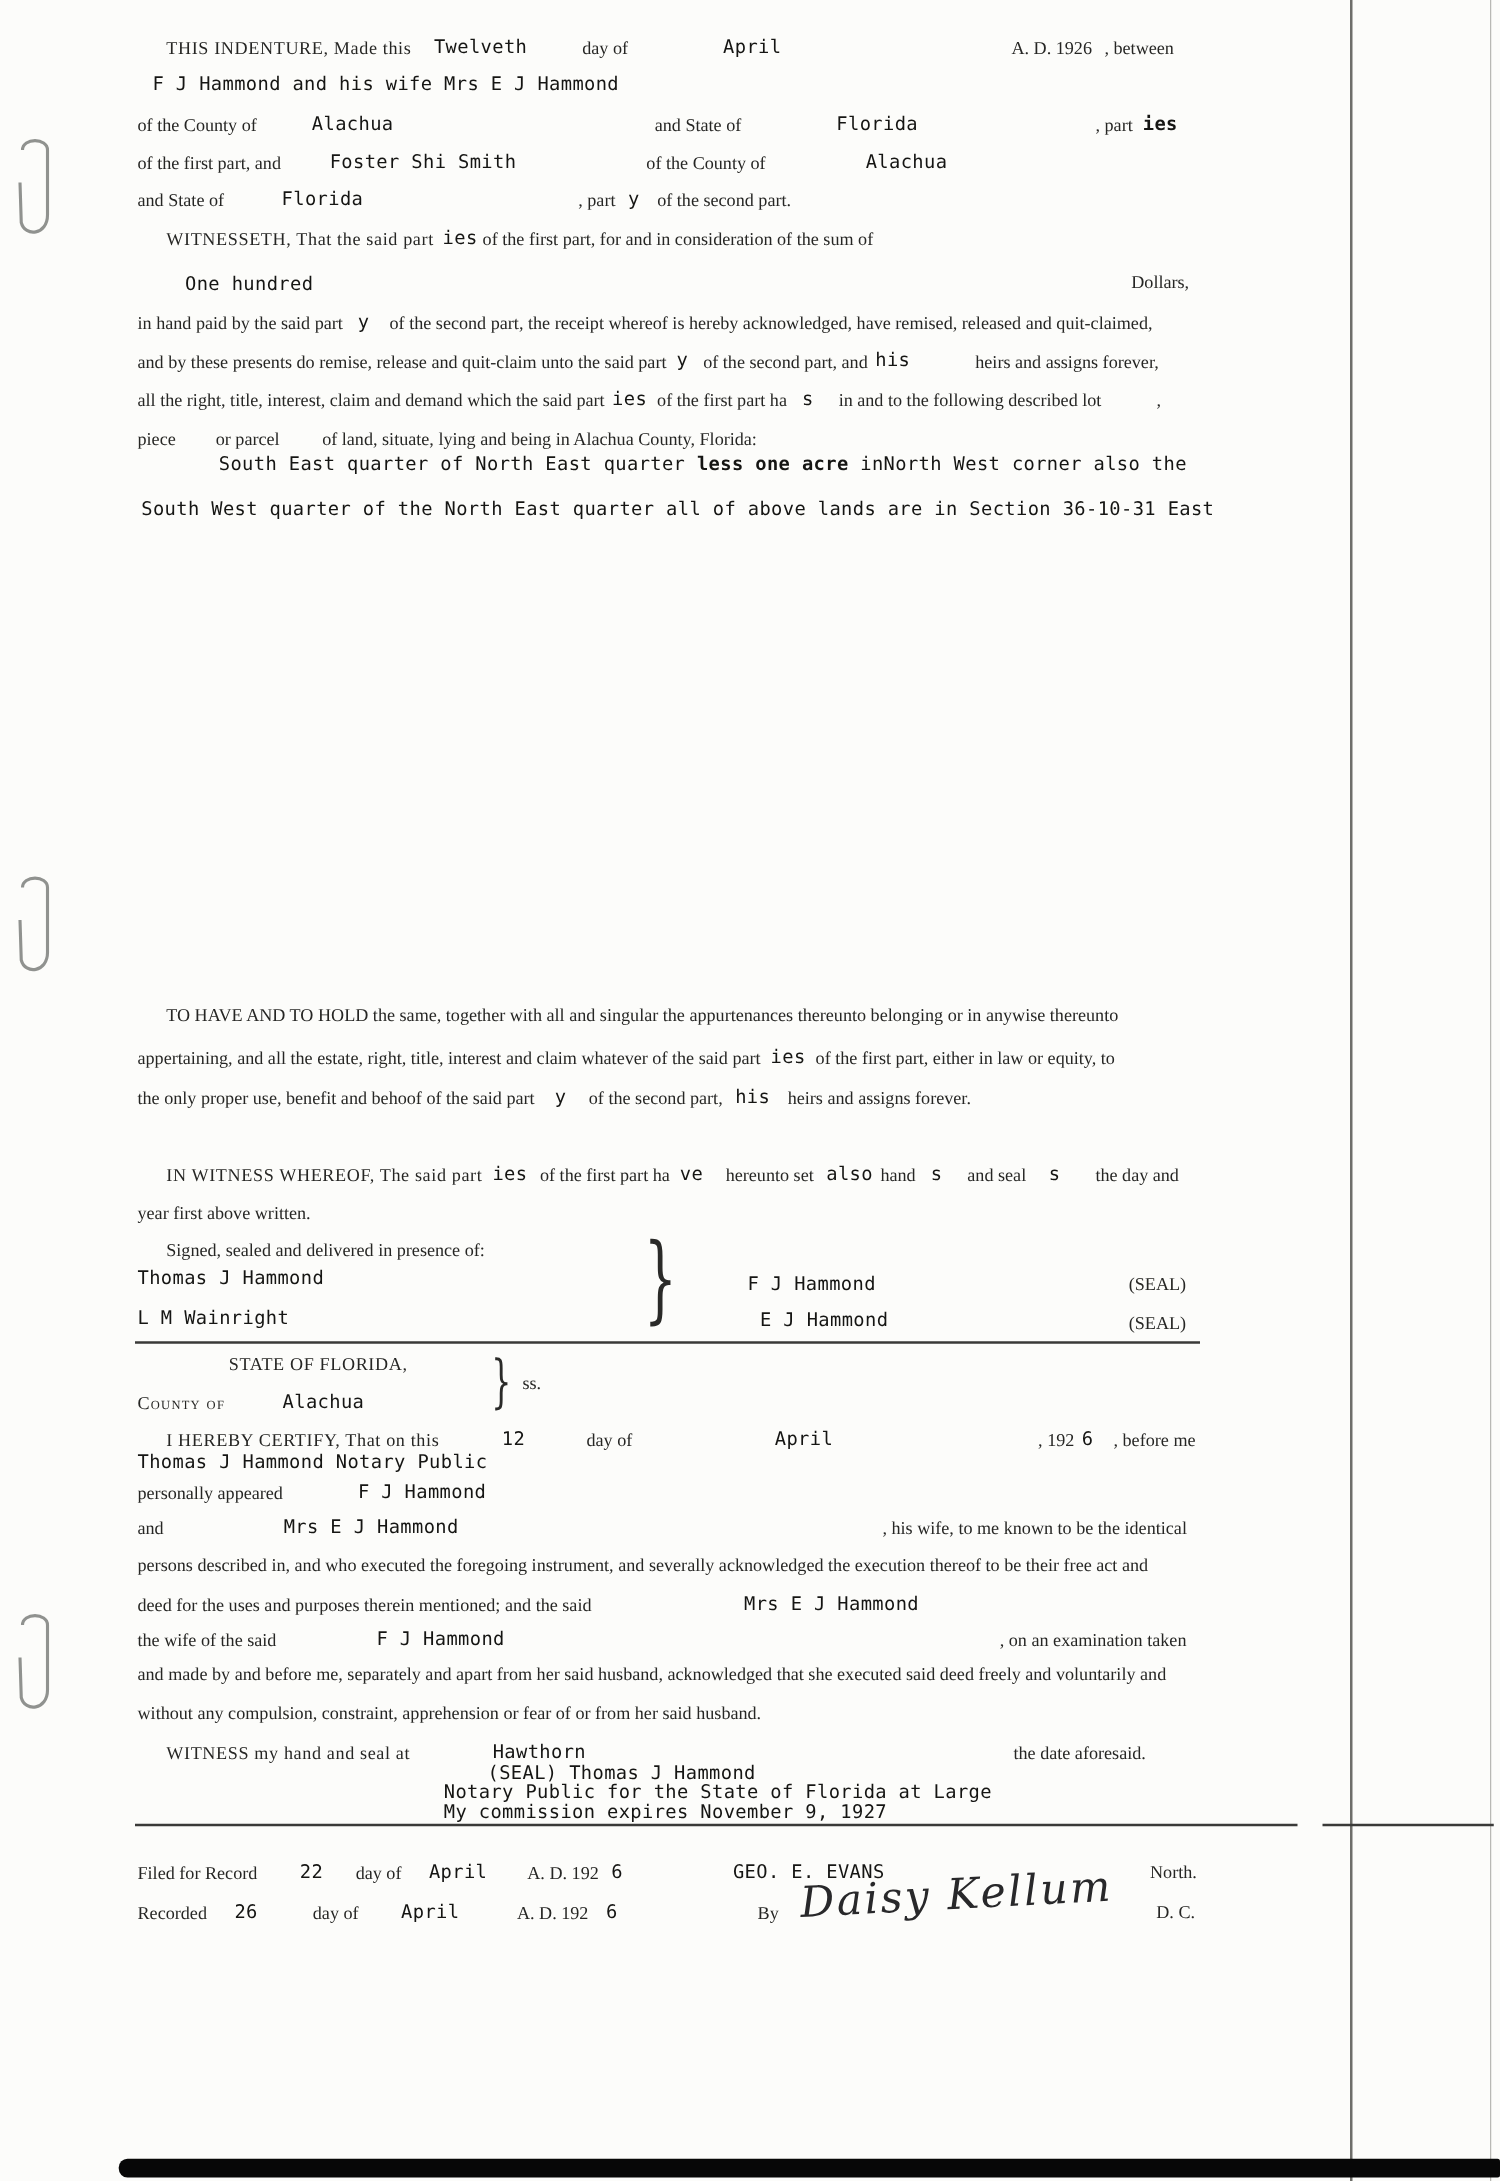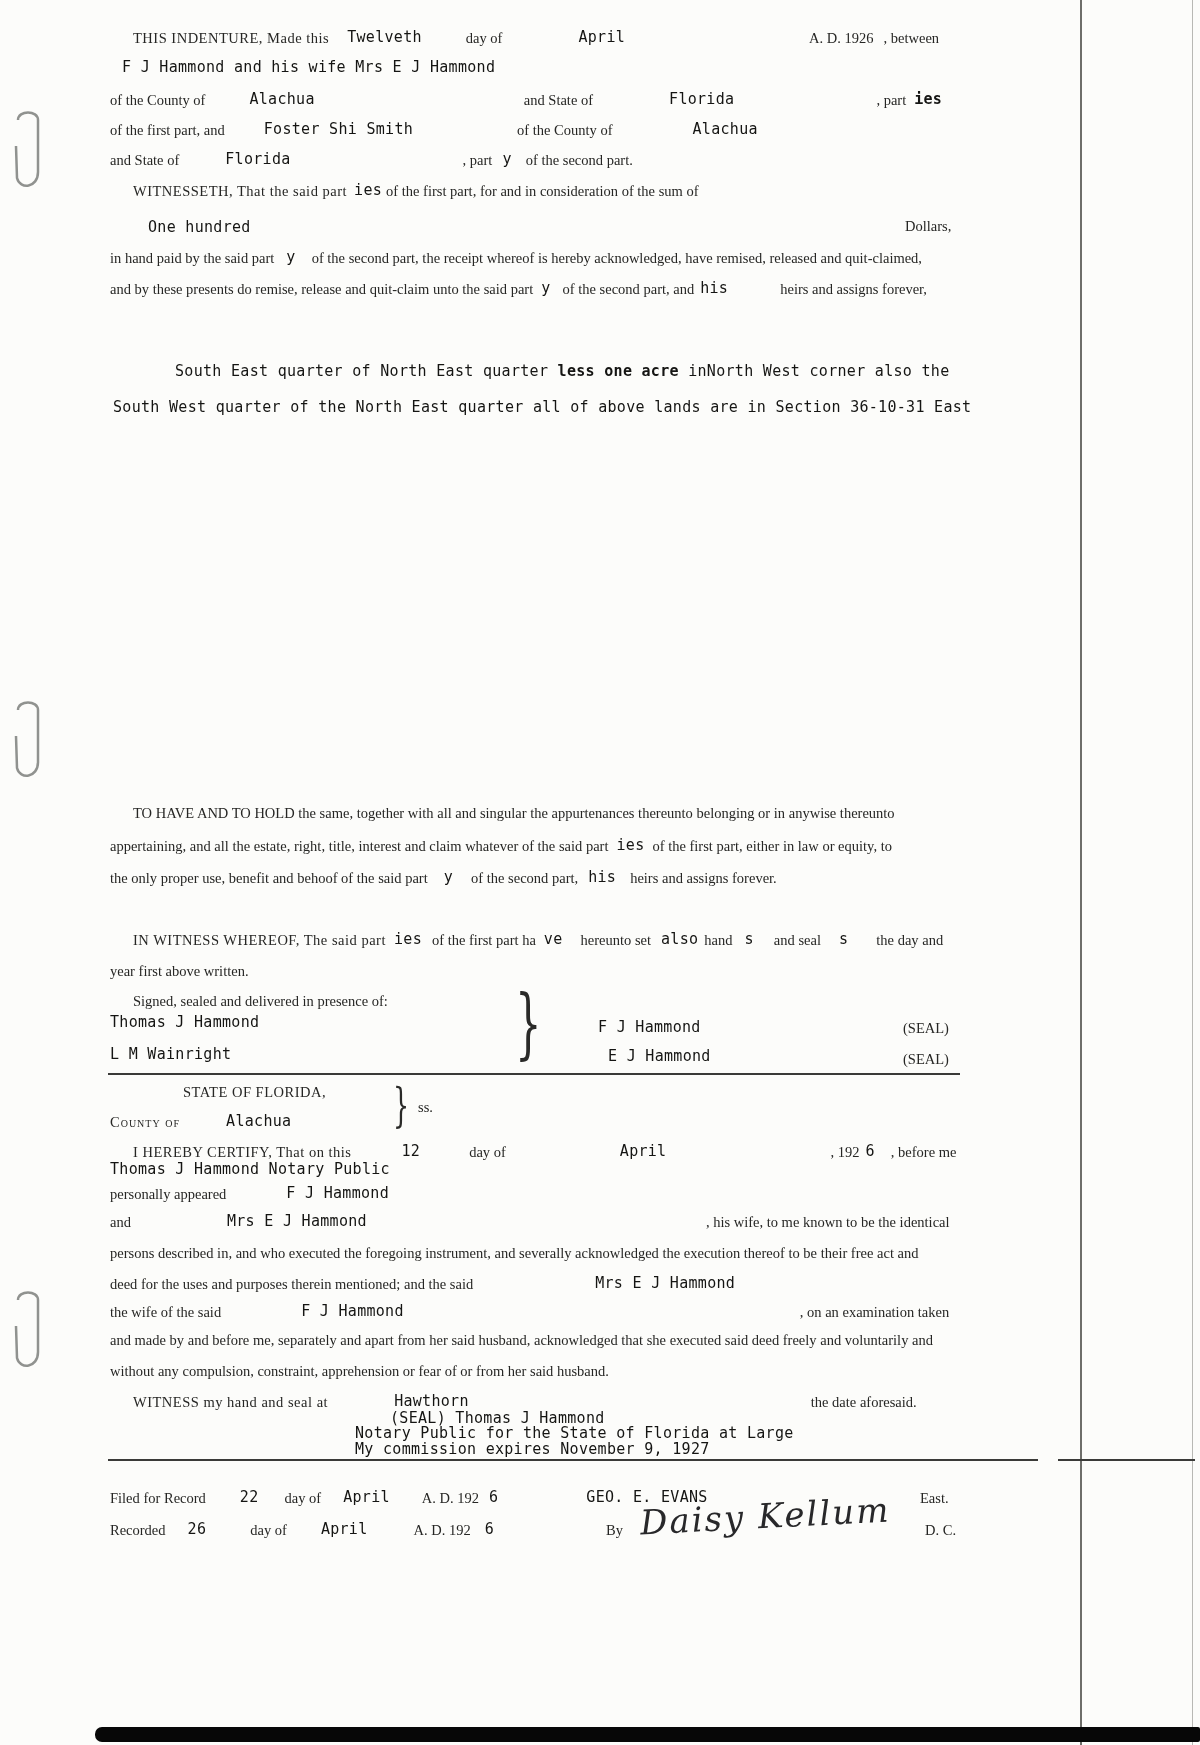--- a/index.html
+++ b/index.html
@@ -88,20 +88,33 @@
     <span class="t" style="margin-left:8px">y</span>
     <span class="p" style="margin-left:12px">of the second part, the receipt whereof is hereby acknowledged, have remised, released and quit-claimed,</span>
   </div>
   <div class="l" style="top:279px;left:110px">
     <span class="p">and by these presents do remise, release and quit-claim unto the said part</span>
     <span class="t" style="margin-left:4px">y</span>
     <span class="p" style="margin-left:8px">of the second part, and</span>
     <span class="t" style="margin-left:2px">his</span>
     <span class="p" style="margin-left:48px">heirs and assigns forever,</span>
   </div>
+  <div class="l" style="top:310px;left:110px">
+    <span class="p">all the right, title, interest, claim and demand which the said part</span>
+    <span class="t" style="margin-left:2px">ies</span>
+    <span class="p" style="margin-left:4px">of the first part ha</span>
+    <span class="t" style="margin-left:8px">s</span>
+    <span class="p" style="margin-left:16px">in and to the following described lot</span>
+    <span class="p" style="margin-left:40px">,</span>
+  </div>
+  <div class="l" style="top:342px;left:110px">
+    <span class="p">piece</span>
+    <span class="p" style="margin-left:28px">or parcel</span>
+    <span class="p" style="margin-left:30px">of land, situate, lying and being in Alachua County, Florida:</span>
+  </div>
 
   <div class="l" style="top:362px;left:175px">
     <span class="t">South East quarter of North East quarter </span><span class="t tb">less one acre</span><span class="t"> inNorth West corner also the</span>
   </div>
   <div class="l" style="top:398px;left:113px">
     <span class="t">South West quarter of the North East quarter all of above lands are in Section 36-10-31 East</span>
   </div>
 
   <div class="l" style="top:803px;left:133px">
     <span class="p">TO HAVE AND TO HOLD the same, together with all and singular the appurtenances thereunto belonging or in anywise thereunto</span>
@@ -232,21 +245,21 @@
   <div class="l" style="top:1488px;left:110px">
     <span class="p">Filed for Record</span>
     <span class="t" style="margin-left:30px">22</span>
     <span class="p" style="margin-left:22px">day of</span>
     <span class="t" style="margin-left:18px">April</span>
     <span class="p" style="margin-left:28px">A. D. 192</span>
     <span class="t" style="margin-left:6px">6</span>
     <span class="t" style="margin-left:84px">GEO. E. EVANS</span>
   </div>
   <div class="l" style="top:1488px;left:920px">
-    <span class="p">East.</span>
+    <span class="p">North.</span>
   </div>
   <div class="l" style="top:1520px;left:110px">
     <span class="p">Recorded</span>
     <span class="t" style="margin-left:18px">26</span>
     <span class="p" style="margin-left:40px">day of</span>
     <span class="t" style="margin-left:30px">April</span>
     <span class="p" style="margin-left:42px">A. D. 192</span>
     <span class="t" style="margin-left:10px">6</span>
     <span class="p" style="margin-left:108px">By</span>
   </div>

